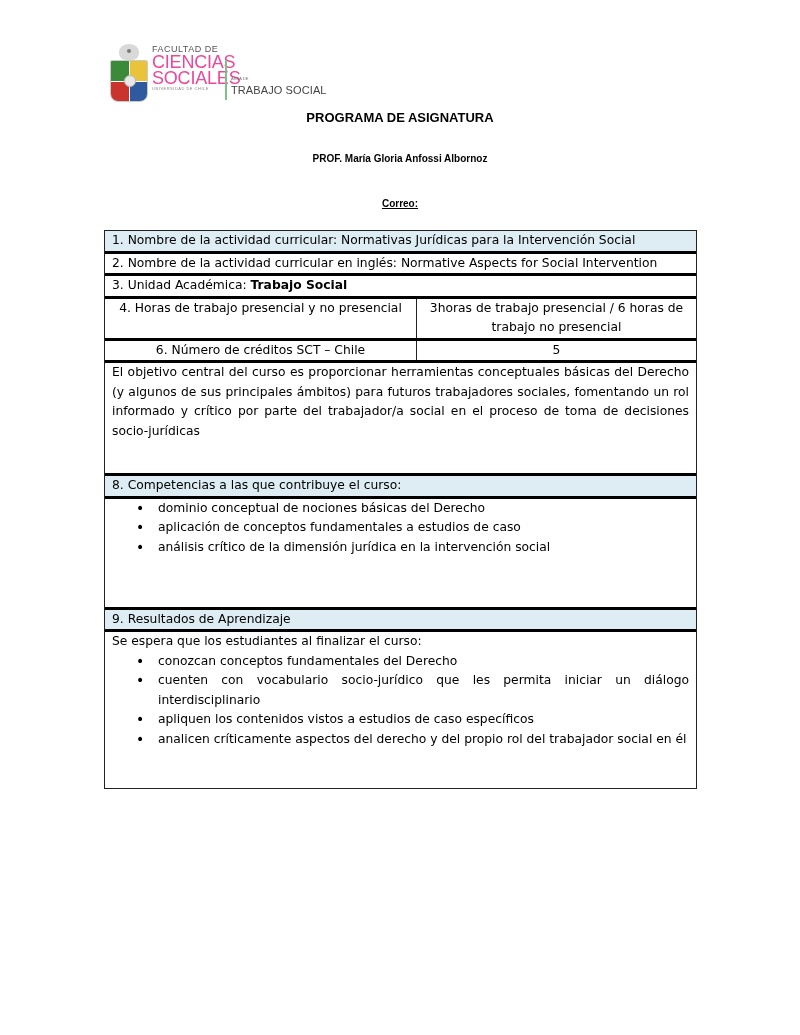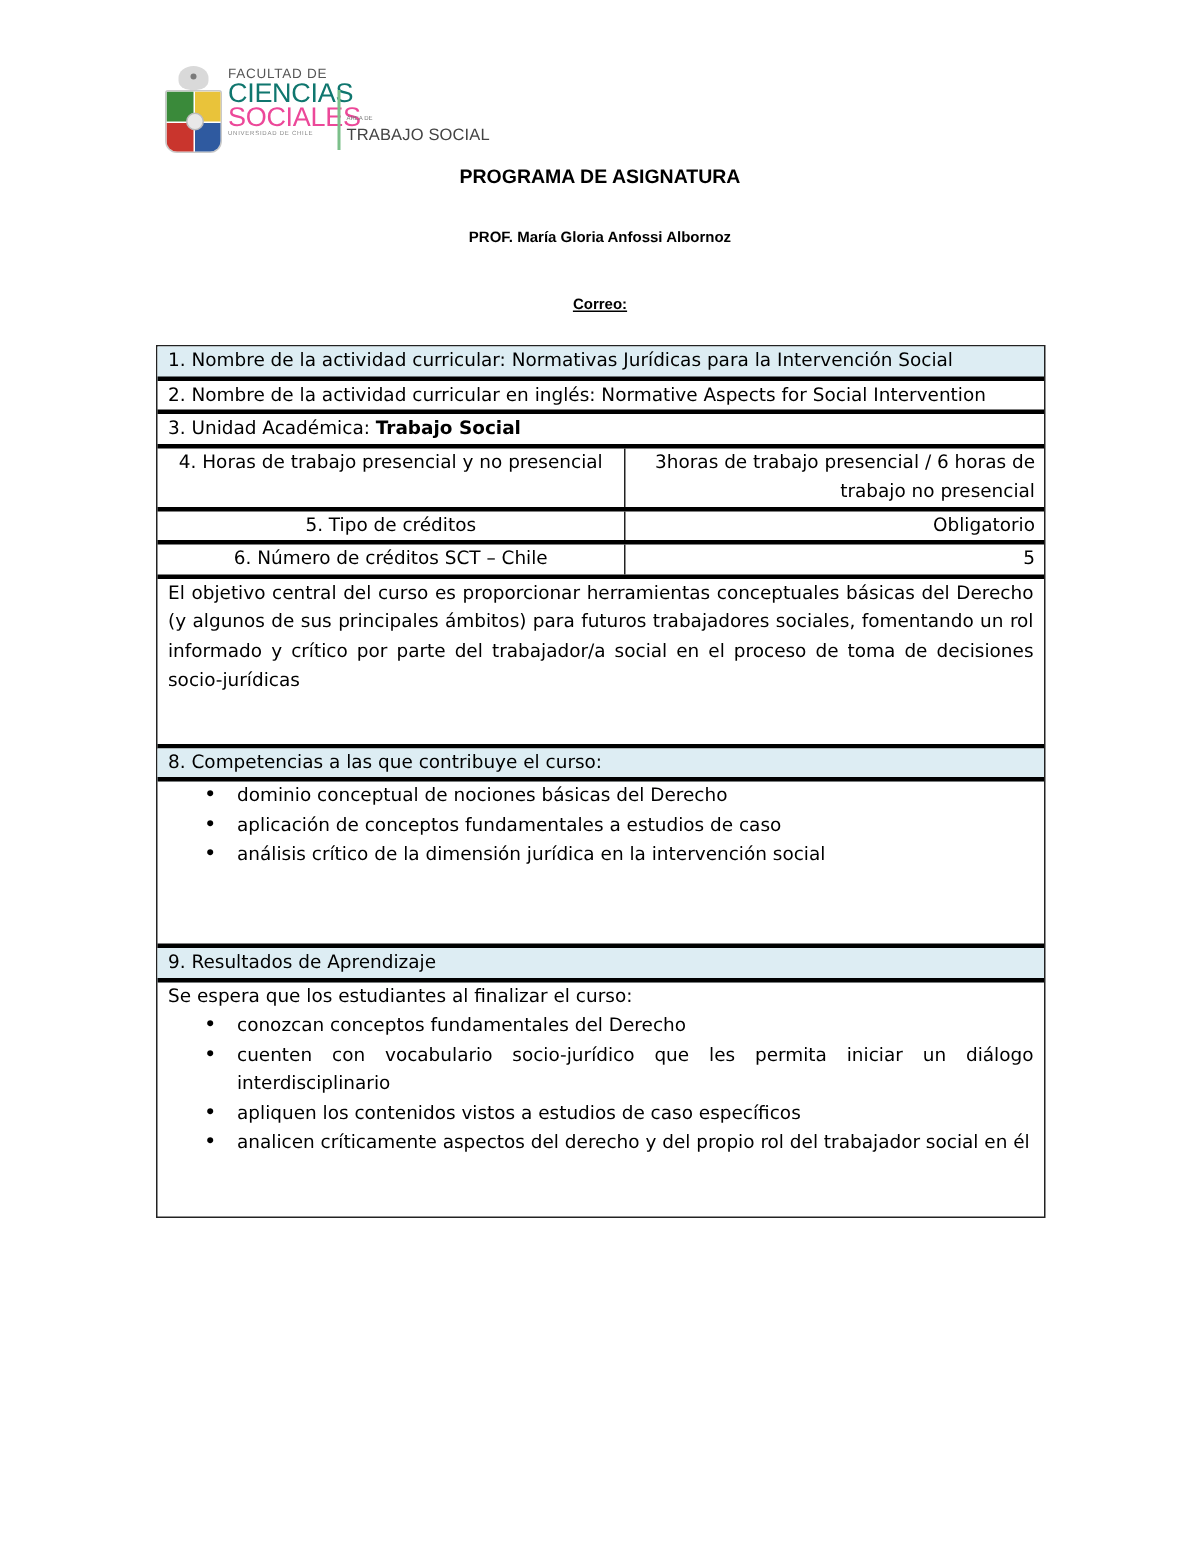--- a/index.html
+++ b/index.html
@@ -13,40 +13,40 @@
     .logo .emblem .star::after { content: ""; position: absolute; left: 8px; top: 5px; width: 4px; height: 4px; border-radius: 50%; background: #7a7a7a; }
     .logo .emblem .shield { position: absolute; left: 0; top: 16px; width: 38px; height: 42px; border: 1px solid #c9c9c9; border-radius: 2px 2px 8px 8px; overflow: hidden; background: #fff; }
     .logo .emblem .q { position: absolute; width: 18px; height: 20px; }
     .logo .emblem .q1 { left: 0; top: 0; background: #3a8a3a; }
     .logo .emblem .q2 { left: 19px; top: 0; background: #e9c33a; }
     .logo .emblem .q3 { left: 0; top: 21px; background: #c9352d; }
     .logo .emblem .q4 { left: 19px; top: 21px; background: #2f5aa0; }
     .logo .emblem .center { position: absolute; left: 13px; top: 14px; width: 12px; height: 12px; border-radius: 50%; background: #e8e8e8; border: 1px solid #bbb; }
     .logo .fac { position: absolute; left: 42px; top: 0; width: 108px; font-family: Liberation Sans, sans-serif; color: #555; }
     .logo .fac .l1 { font-size: 9px; letter-spacing: 0.5px; line-height: 10px; }
-    .logo .fac .l2 { font-size: 18px; line-height: 16px; letter-spacing: -0.2px; color: #0f766e; }
+    .logo .fac .l2 { font-size: 18px; line-height: 16px; letter-spacing: -0.2px; color: #ec4899; }
     .logo .fac .l3 { font-size: 18px; line-height: 16px; letter-spacing: -0.2px; color: #ec4899; }
     .logo .fac .l4 { font-size: 4px; letter-spacing: 0.5px; line-height: 6px; color: #888; }
     .logo .divider { position: absolute; left: 115px; top: 16px; width: 2px; height: 40px; background: #7cc08a; }
     .logo .area { position: absolute; left: 121px; top: 32px; font-size: 4px; color: #777; }
     .logo .ts { position: absolute; left: 121px; top: 40px; font-size: 11px; color: #444; letter-spacing: 0.1px; white-space: nowrap; }
 
     
     .title { position: absolute; left: 0; width: 800px; top: 110px; text-align: center; font-weight: bold; font-size: 13px; }
     .prof { position: absolute; left: 0; width: 800px; top: 153px; text-align: center; font-weight: bold; font-size: 10px; }
     .correo { position: absolute; left: 0; width: 800px; top: 185px; text-align: center; font-weight: bold; font-size: 10px; text-decoration: underline; margin-top: 13px; }
 
     
     .sheet { position: absolute; left: 104px; top: 230px; width: 593px; border: 1.5px solid #222; font-family: "DejaVu Sans", sans-serif; font-size: 12.3px; line-height: 19.5px; }
     .row { border-bottom: 3px solid #000000; padding: 0 7px; }
     .row:last-child { border-bottom: none; }
     .row.hl { background: #ddedf3; }
     .row.split { display: flex; padding: 0; }
     .row.split .c1 { width: 312px; border-right: 1px solid #222; padding: 0 7px; text-align: center; }
-    .row.split .c2 { flex: 1; text-align: right; padding: 0 6px; }
+    .row.split .c2 { flex: 1; text-align: center; padding: 0 6px; }
     .justify { text-align: justify; }
     .body-purpose { height: 113px; }
     .body-comp { height: 111px; }
     .body-results { height: 156px; }
     ul.bul { list-style: none; }
     ul.bul li { position: relative; padding-left: 46px; }
     ul.bul li::before { content: "•"; position: absolute; left: 24px; top: 0; font-size: 14px; }
     ul.bul li.j { text-align: justify; }
   </style>
 </head>
@@ -82,24 +82,20 @@
   <div class="row hl">1. Nombre de la actividad curricular: Normativas Jurídicas para la Intervención Social</div>
   <div class="row">2. Nombre de la actividad curricular en inglés: Normative Aspects for Social Intervention</div>
   <div class="row">
     <span>3. Unidad Académica: </span><b>Trabajo Social</b>
   </div>
   <div class="row split">
     <div class="c1">4. Horas de trabajo presencial y no presencial</div>
     <div class="c2">3horas de trabajo presencial / 6 horas de trabajo no presencial</div>
   </div>
   <div class="row split">
-    <div class="c1">5. Tipo de créditos</div>
-    <div class="c2">Obligatorio</div>
-  </div>
-  <div class="row split">
     <div class="c1">6. Número de créditos SCT – Chile</div>
     <div class="c2">5</div>
   </div>
   <div class="row justify body-purpose">
     <span>El objetivo central del curso es proporcionar herramientas conceptuales básicas del Derecho (y algunos de sus principales ámbitos) para futuros trabajadores sociales, fomentando un rol informado y crítico por parte del trabajador/a social en el proceso de toma de decisiones socio-jurídicas</span>
   </div>
   <div class="row hl">8. Competencias a las que contribuye el curso:</div>
   <div class="row body-comp">
     <ul class="bul">
       <li>dominio conceptual de nociones básicas del Derecho</li>

